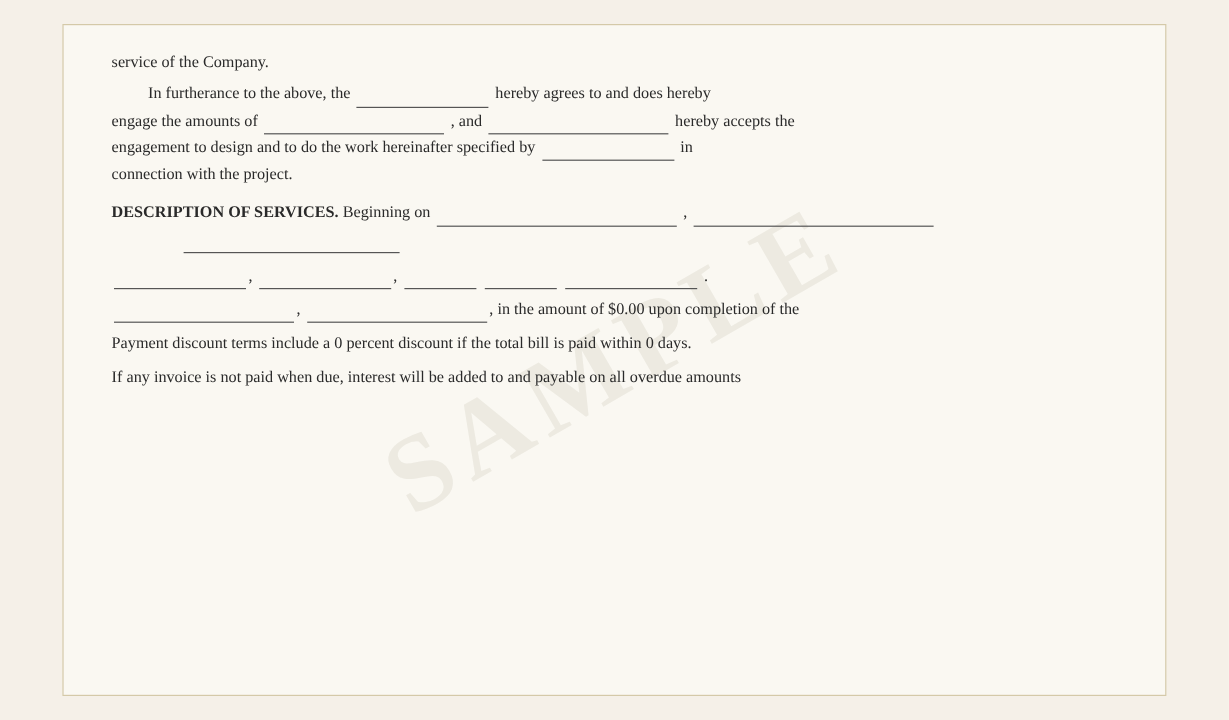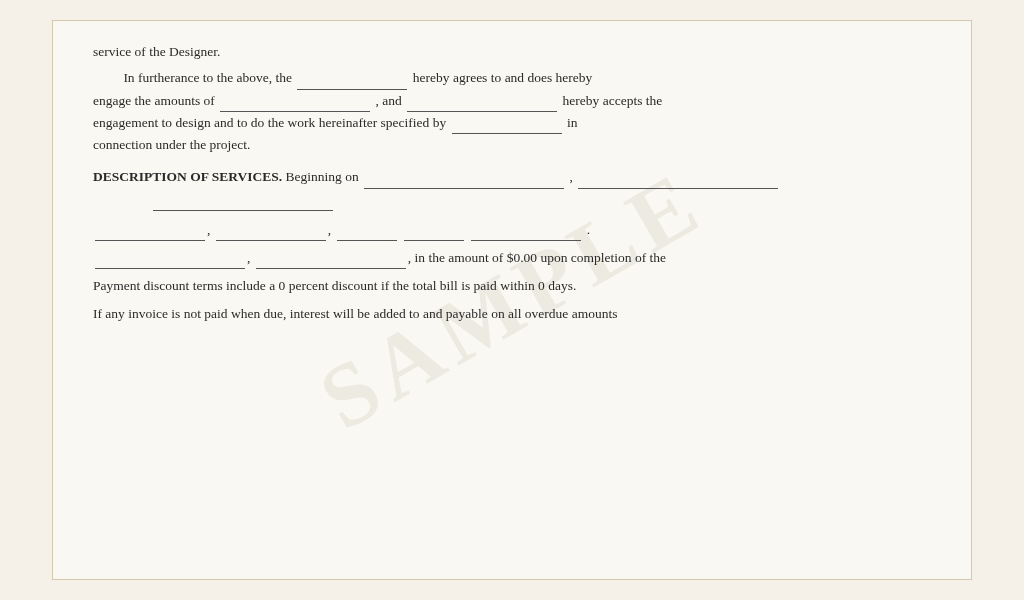--- a/index.html
+++ b/index.html
@@ -100,40 +100,40 @@
   </style>
 </head>
 <body>
 
 <div class="page-container">
   <div class="watermark">SAMPLE</div>
 
   <div class="content">
 
     <p class="top-text">
-      <span>service of the Designer.</span>
+      <span>service of the Company.</span>
     </p>
 
     <p>
       &nbsp;&nbsp;&nbsp;&nbsp;&nbsp;&nbsp;&nbsp;&nbsp;
       <span>In furtherance to the above, the</span>
       <span class="inline-underline medium"></span>
       <span>hereby agrees to and does hereby</span>
       <br>
       <span>engage the amounts of</span>
       <span class="inline-underline long"></span>
       <span>, and</span>
       <span class="inline-underline long"></span>
       <span>hereby accepts the</span>
       <br>
       <span>engagement to design and to do the work hereinafter specified by</span>
       <span class="inline-underline medium"></span>
       <span>in</span>
       <br>
-      <span>connection under the project.</span>
+      <span>connection with the project.</span>
     </p>
 
     <p style="margin-top: 10px;">
       <span class="section-header">DESCRIPTION OF SERVICES.</span>
       <span> </span>
       <span>Beginning on</span>
       <span class="inline-underline xlong"></span>
       <span>,</span>
       <span class="inline-underline xlong"></span>
     </p>

